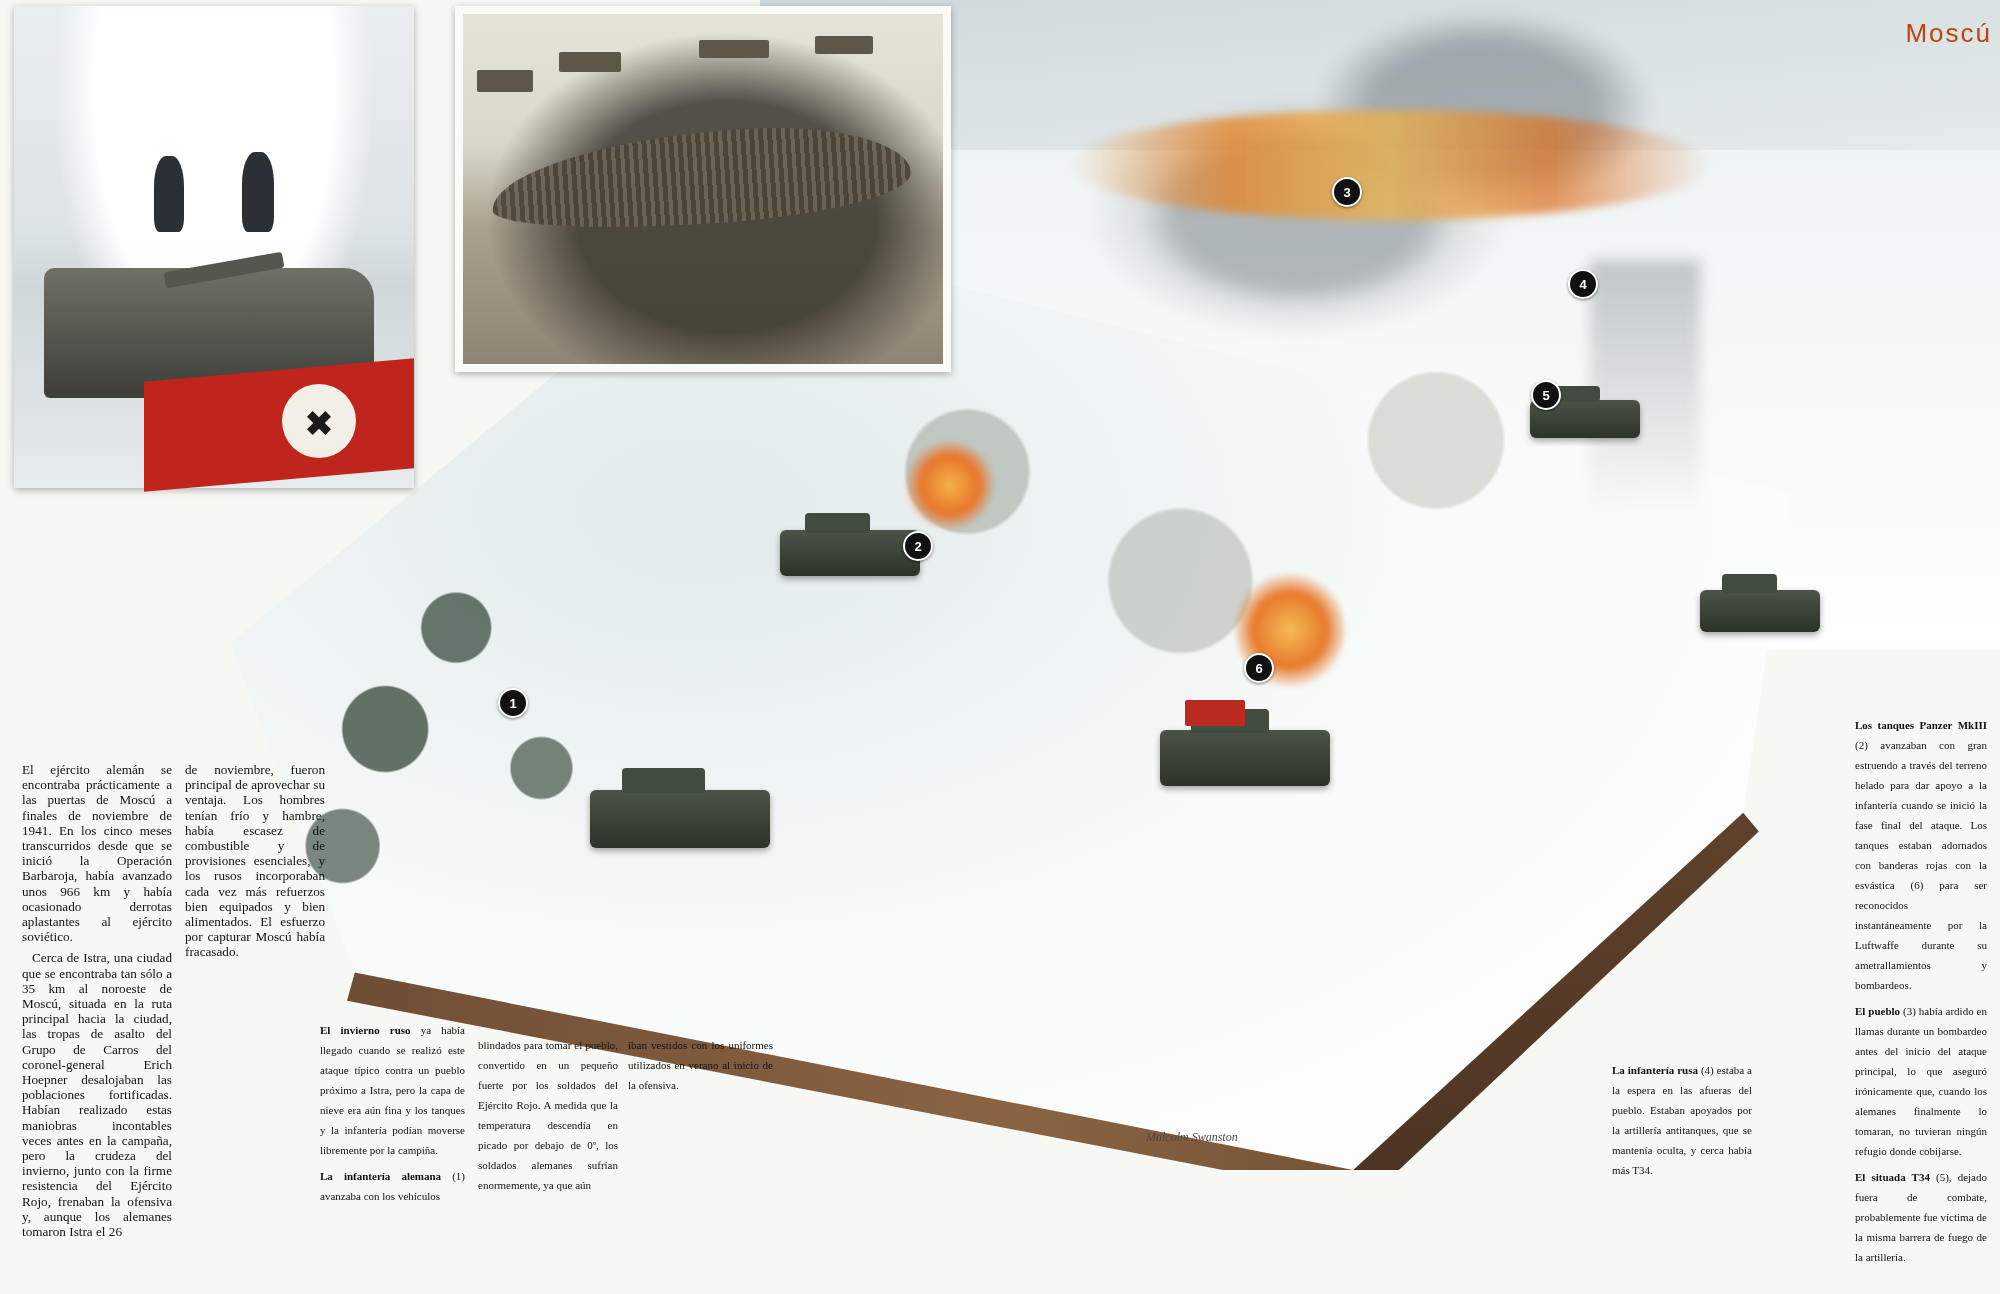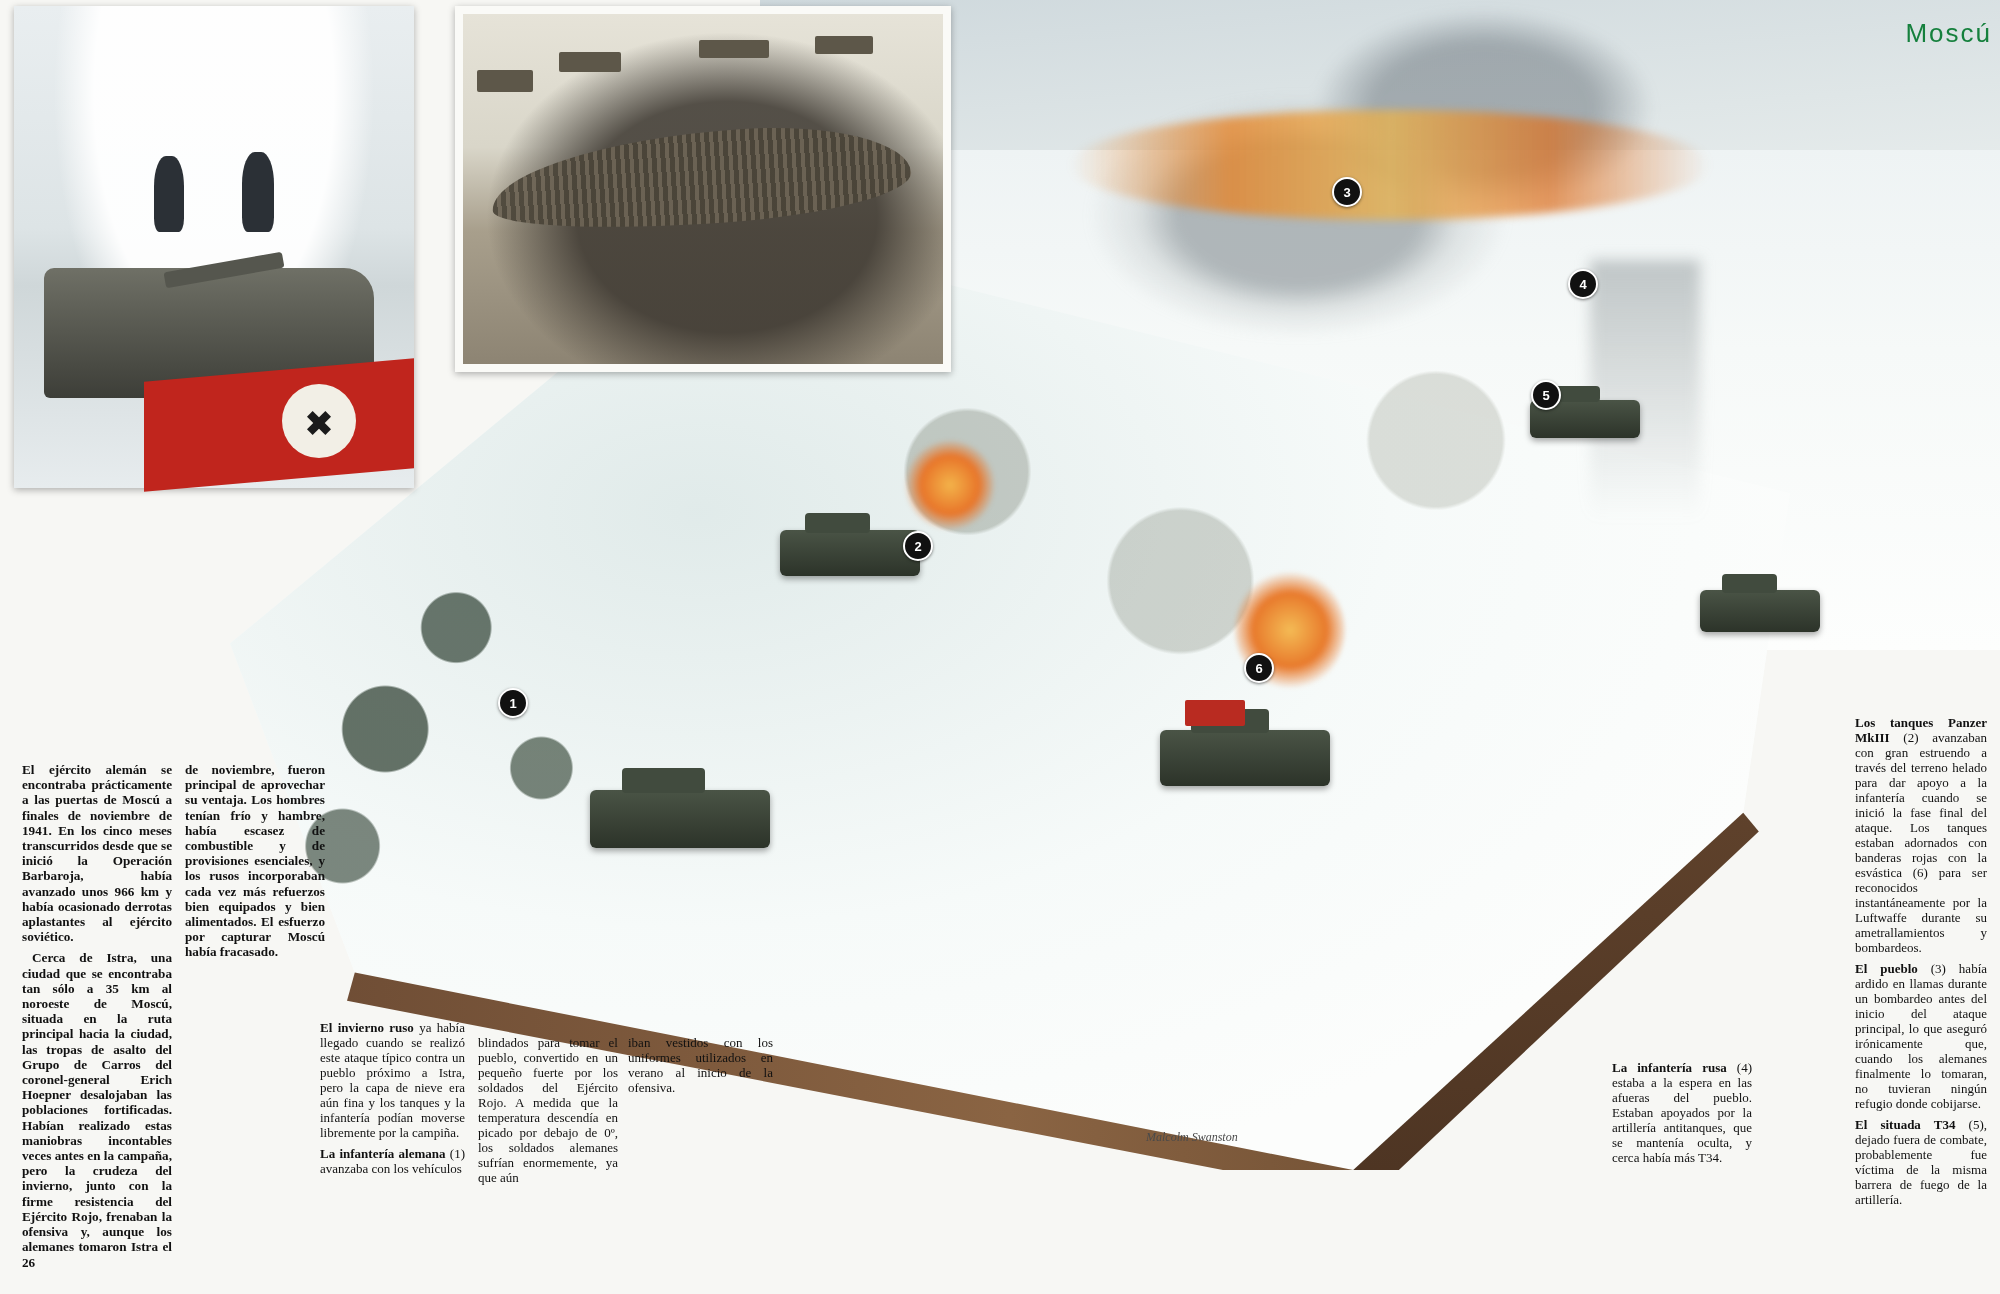--- a/index.html
+++ b/index.html
@@ -80,33 +80,33 @@
     background:
       radial-gradient(ellipse at 55% 58%, rgba(60,55,48,.85) 0 150px, transparent 240px),
       linear-gradient(180deg,#e6e3d8 0%,#d9d6c9 38%,#a89f8c 62%,#8d8473 100%);}
   #photo-pow-column .col{position:absolute;left:28px;top:118px;width:420px;height:92px;
     background:repeating-linear-gradient(90deg,#4a4438 0 5px,#6d6455 5px 9px);
     border-radius:60% 40% 45% 55%/70% 60% 40% 30%;transform:rotate(-4deg);opacity:.92;}
   #photo-pow-column .hut{position:absolute;background:#5d5749;border-radius:2px;}
 
   
   .col-text{position:absolute;font-size:13.2px;line-height:15.2px;text-align:justify;color:#111;}
-  .col-text p{margin:0 0 6px 0;text-indent:10px;font-weight:bold;}
+  .col-text p{margin:0 0 6px 0;text-indent:10px;}
   .col-text p.first{text-indent:0;}
   .lead{font-weight:bold;}
-  .cap{position:absolute;font-size:13px;line-height:15px;text-align:justify;color:#111;}
+  .cap{position:absolute;font-size:11px;line-height:20px;text-align:justify;color:#111;}
   .cap p{margin:0 0 6px 0;}
 
   
   .marker{position:absolute;width:26px;height:26px;border-radius:50%;background:#111;color:#fff;
     font-family:"Liberation Sans",sans-serif;font-size:13px;font-weight:bold;
     display:flex;align-items:center;justify-content:center;border:2px solid #fff;box-shadow:0 1px 3px rgba(0,0,0,.5);}
 
   .signature{position:absolute;left:1146px;top:1130px;font-family:"Liberation Serif",serif;font-size:12px;color:#4a4a4a;font-style:italic;}
-  .side-title{position:absolute;right:8px;top:18px;font-family:"Liberation Sans",sans-serif;font-size:26px;color:#15803d;letter-spacing:2px;}
+  .side-title{position:absolute;right:8px;top:18px;font-family:"Liberation Sans",sans-serif;font-size:26px;color:#c2410c;letter-spacing:2px;}
 </style>
 </head>
 <body>
 
 <div id="page">
 
   <div class="scene">
     <div class="sky"></div>
     <div class="snowfield"></div>
     <div class="diorama"></div>

